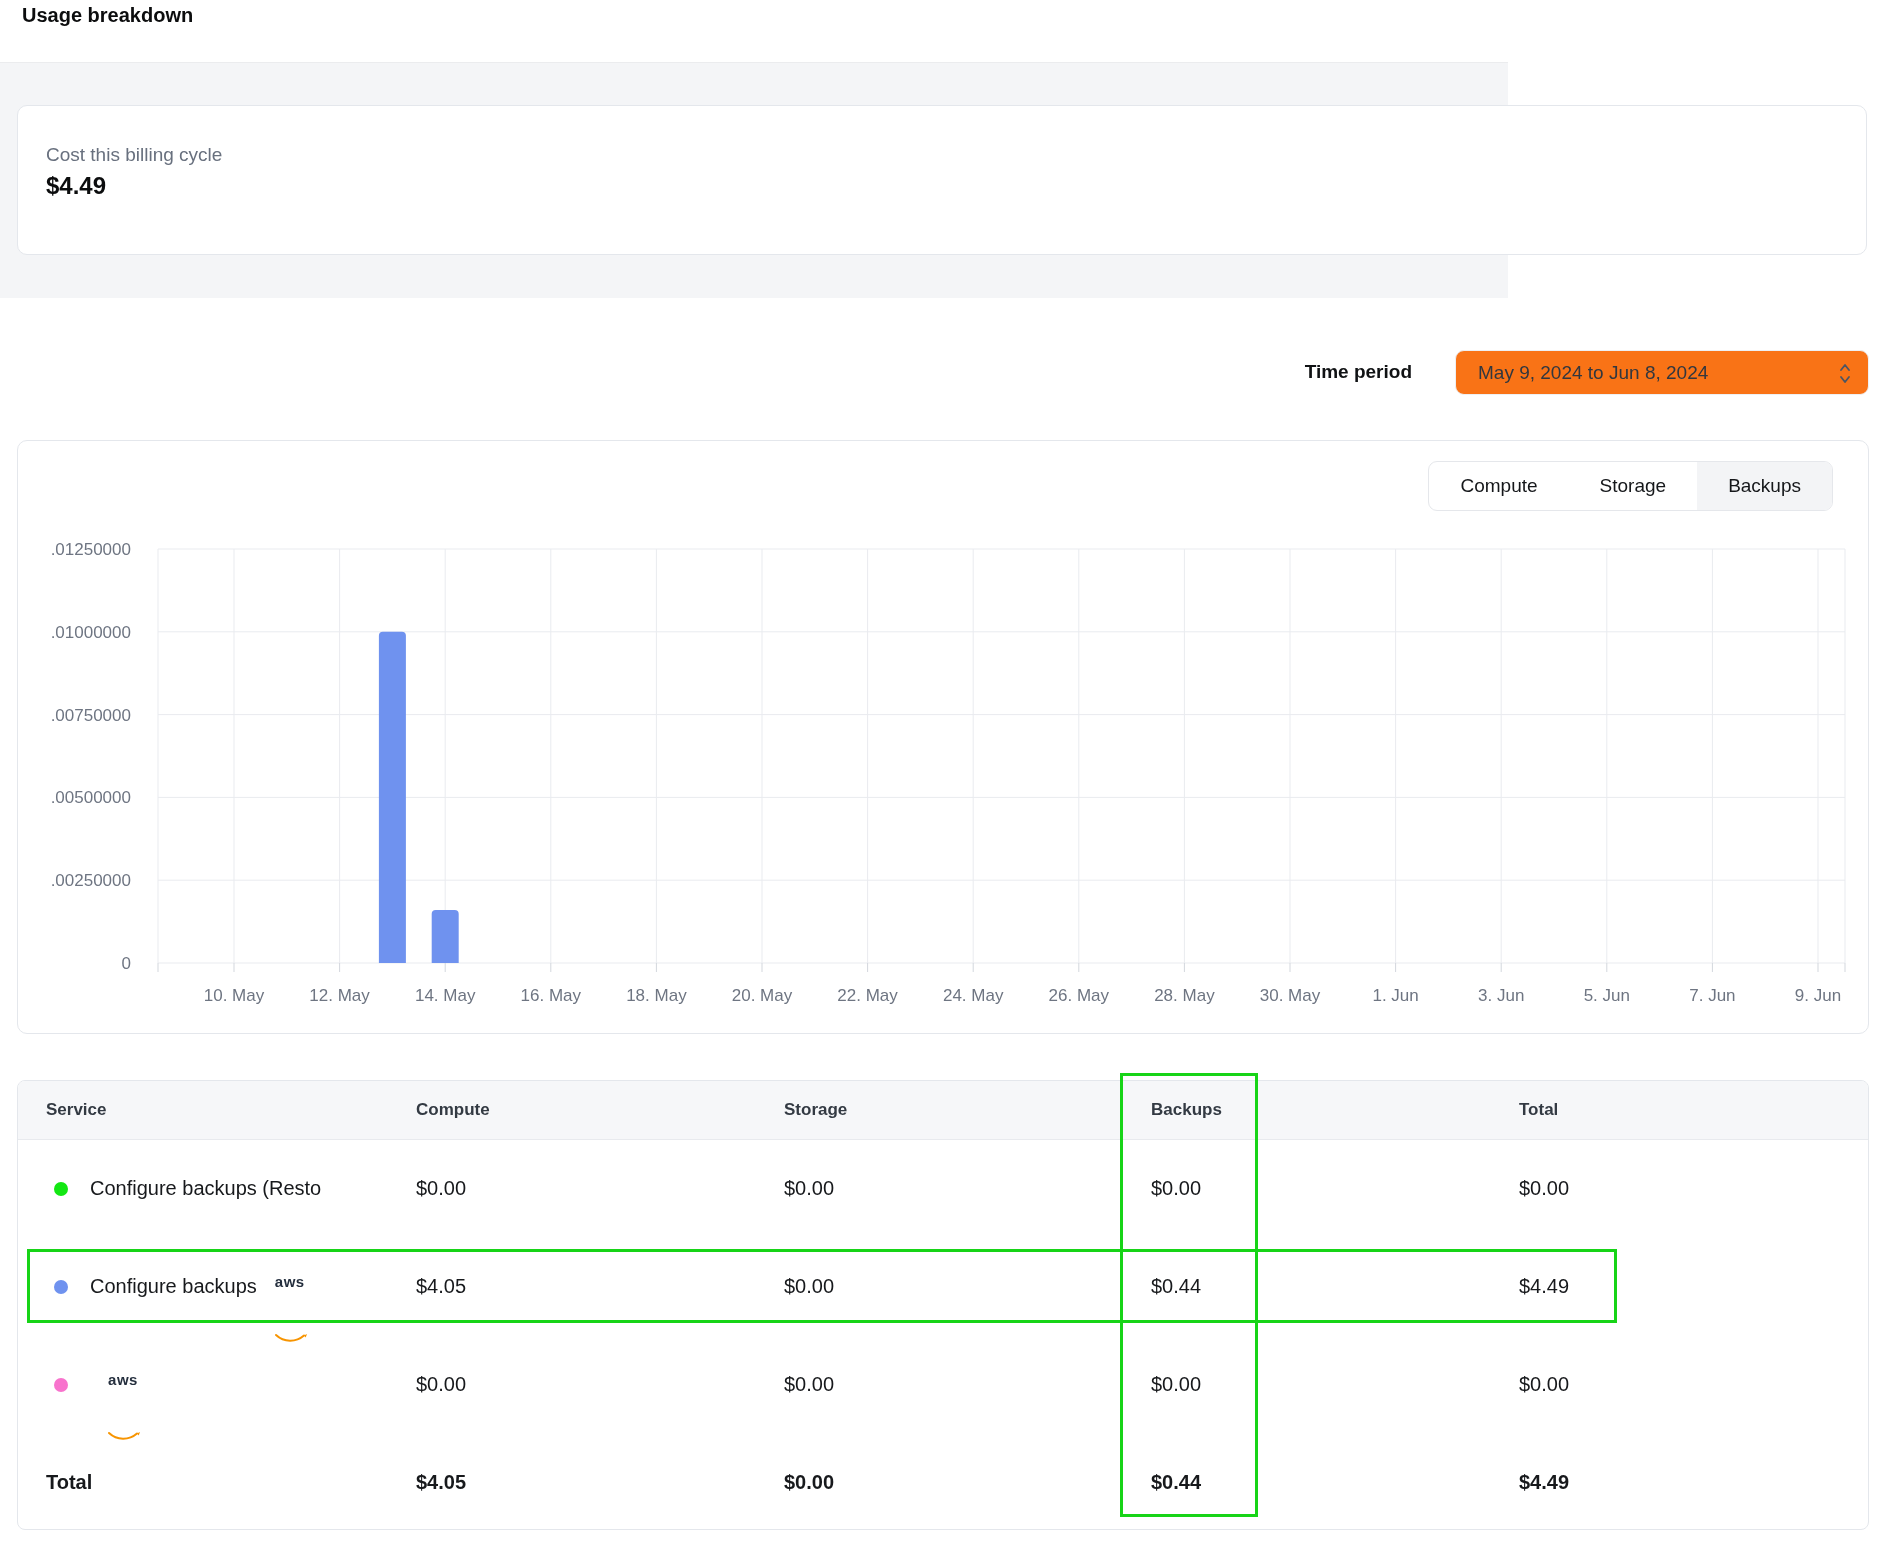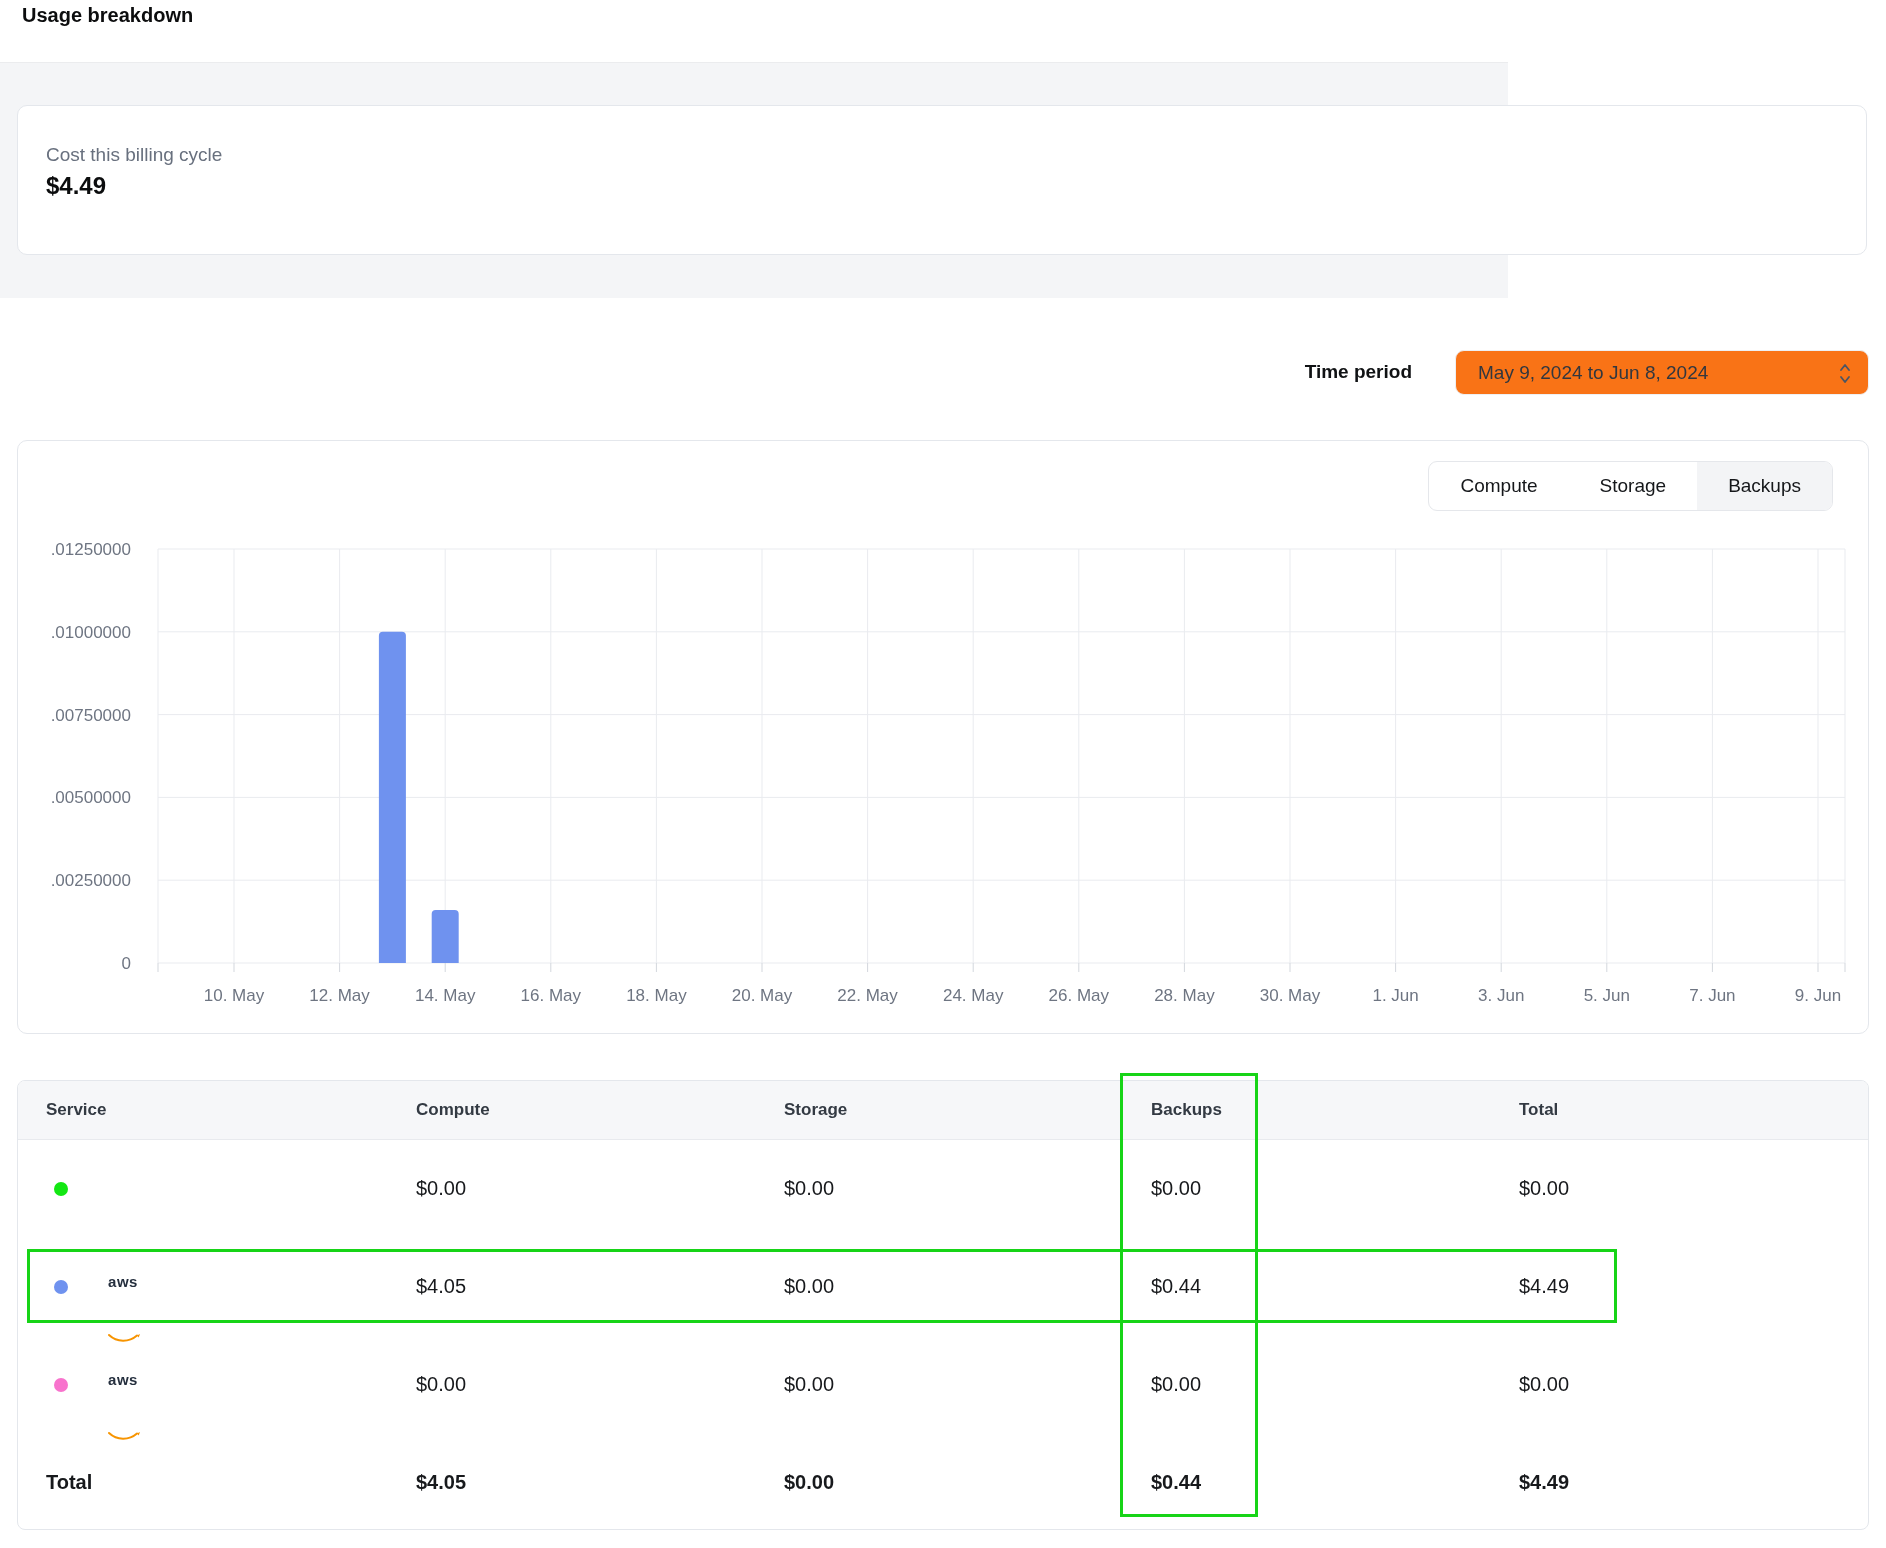--- a/index.html
+++ b/index.html
@@ -157,28 +157,32 @@
   <div class="thead">
     <span class="th" style="left:28px">Service</span>
     <span class="th" style="left:398px">Compute</span>
     <span class="th" style="left:766px">Storage</span>
     <span class="th" style="left:1133px">Backups</span>
     <span class="th" style="left:1501px">Total</span>
   </div>
   <div id="tbody">
       <div class="trow" style="top: 58px;">
         <span class="dot" style="background: rgb(19, 231, 19);"></span>
+        <div class="cell svc" style="left: 72px;">
+          <span class="nm">Configure backups (Resto</span>
+        </div>
         <span class="cell" style="left: 398px;">$0.00</span>
         <span class="cell" style="left: 766px;">$0.00</span>
         <span class="cell" style="left: 1133px;">$0.00</span>
         <span class="cell" style="left: 1501px;">$0.00</span>
       </div>
       <div class="trow" style="top: 156px;">
         <span class="dot" style="background: rgb(111, 146, 239);"></span>
         <div class="cell svc" style="left: 72px;">
+          <span class="nm">Configure backups</span>
           <span class="aws"><span class="t">aws</span><svg width="34" height="11" viewBox="0 0 34 11">
               <path d="M3 2 C 11 9.5, 23 9.5, 31 2.5" fill="none" stroke="#f79400" stroke-width="2" stroke-linecap="round"></path>
               <path d="M31 2.5 l 3 -1.4 l -1.3 3.4 z" fill="#f79400"></path>
             </svg></span>
         </div>
         <span class="cell" style="left: 398px;">$4.05</span>
         <span class="cell" style="left: 766px;">$0.00</span>
         <span class="cell" style="left: 1133px;">$0.44</span>
         <span class="cell" style="left: 1501px;">$4.49</span>
       </div>

